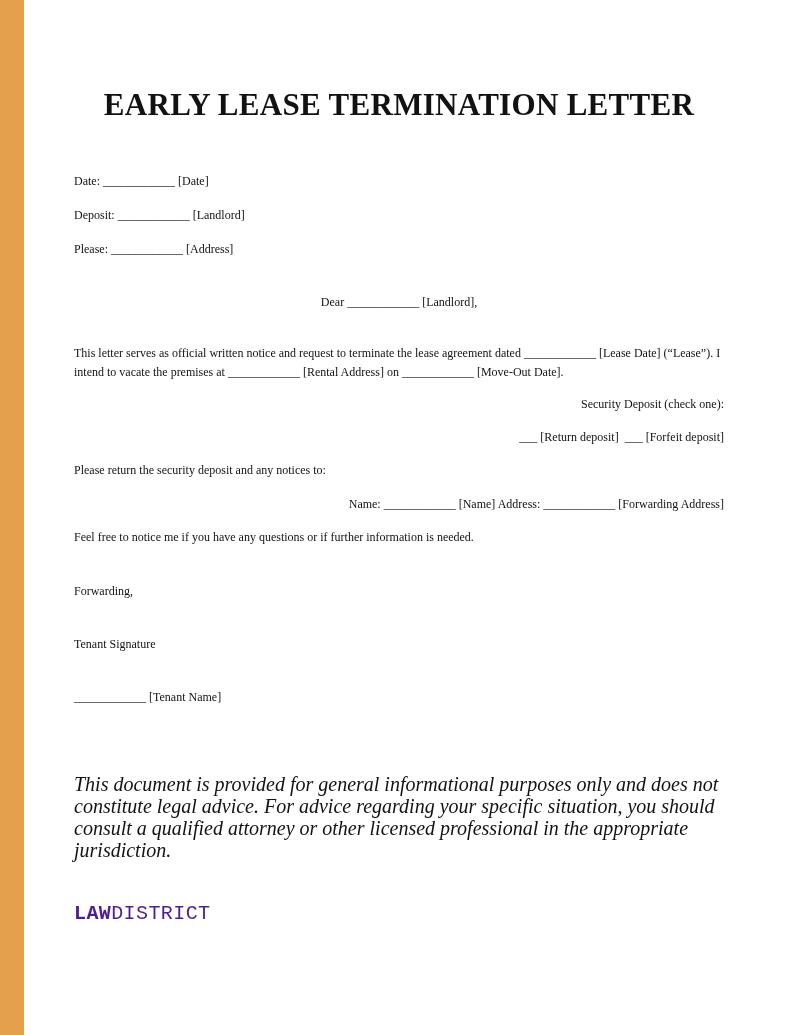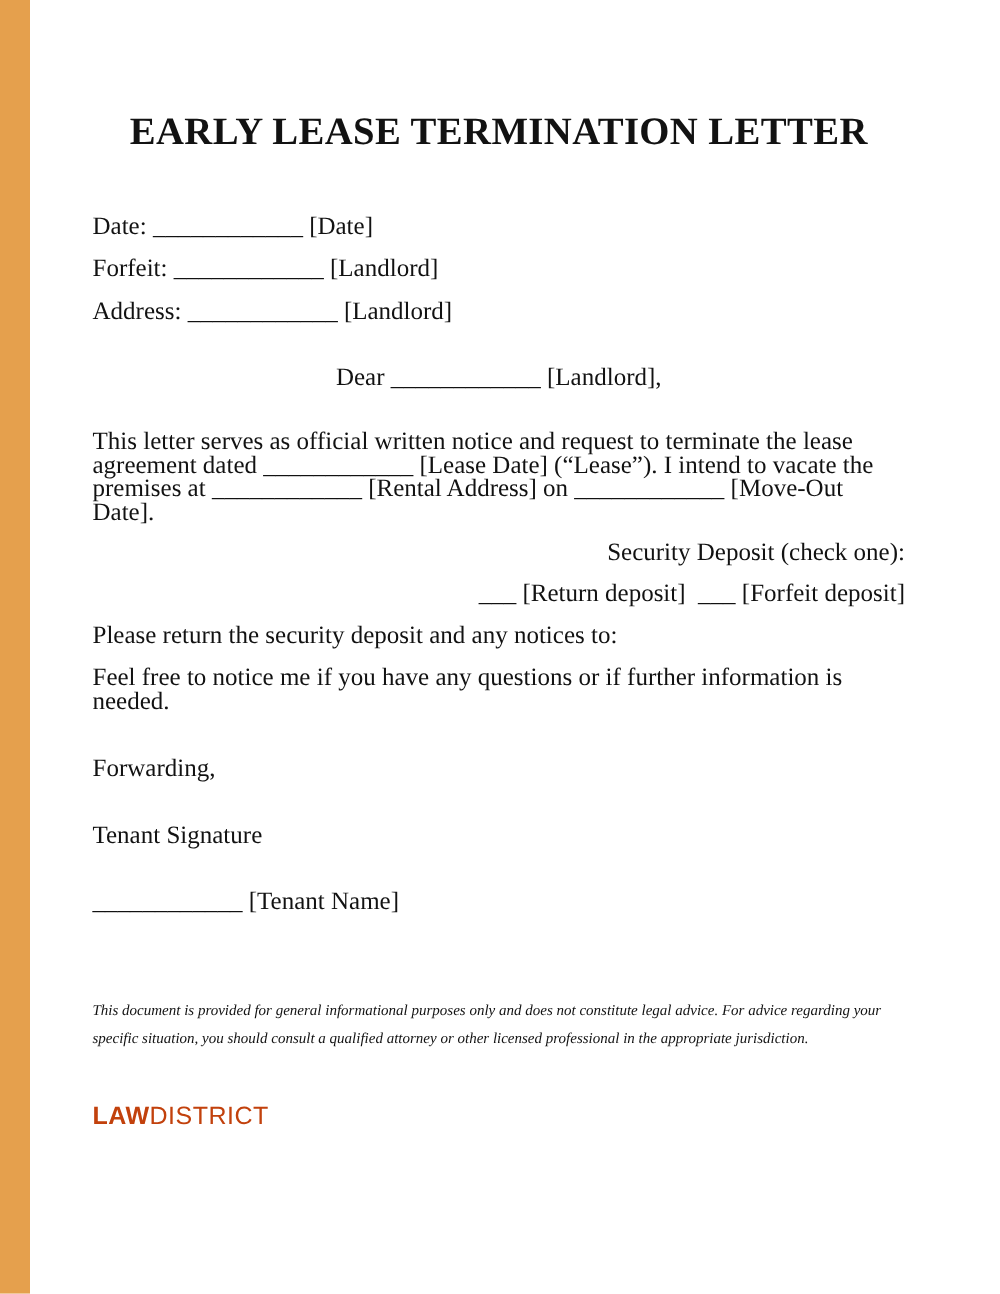--- a/index.html
+++ b/index.html
@@ -31,34 +31,34 @@
   }
   .title {
     font-size: 31px;
     font-weight: bold;
     line-height: 34px;
     text-align: center;
     letter-spacing: 0.3px;
     margin-bottom: 50px;
   }
   .line {
-    font-size: 20px;
+    font-size: 12px;
     line-height: 19px;
     white-space: pre-wrap;
   }
   .disclaimer {
-    font-size: 12px;
+    font-size: 20px;
     line-height: 22px;
     font-style: italic;
   }
   .logo {
-    font-family: Liberation Sans, sans-serif;
+    font-family: Liberation Mono, monospace;
     font-size: 20px;
     letter-spacing: 0.4px;
-    color: #c2410c;
+    color: #4c1d95;
   }
   .logo .bold { font-weight: 700; }
   .logo .reg  { font-weight: 400; }
   .mb13 { margin-bottom: 13px; }
   .mb14 { margin-bottom: 14px; text-align: right; }
   .mb15 { margin-bottom: 15px; }
   .mb16 { margin-bottom: 16px; }
   .mb32 { margin-bottom: 32px; text-align: center; }
   .mb34 { margin-bottom: 34px; }
   .mb35 { margin-bottom: 35px; }
@@ -69,35 +69,36 @@
 <body>
 
 <div class="page">
   <div class="stripe" style="background: rgb(229, 160, 77);"></div>
 
   <div class="content">
     <h1 class="title">EARLY LEASE TERMINATION LETTER</h1>
 
     <p class="line mb15">Date: ____________ [Date]</p>
 
-    <p class="line mb15">Forfeit: ____________ [Landlord]</p>
+    <p class="line mb15">Deposit: ____________ [Landlord]</p>
 
-    <p class="line mb34">Address: ____________ [Landlord]</p>
+    <p class="line mb34">Please: ____________ [Address]</p>
 
     <p class="line mb32">Dear ____________ [Landlord],</p>
 
     <p class="line mb13">This letter serves as official written notice and request to terminate the lease agreement dated ____________ [Lease Date] (“Lease”). I intend to vacate the premises at ____________ [Rental Address] on ____________ [Move-Out Date].</p>
 
 
     <p class="line mb14">Security Deposit (check one):</p>
 
     <p class="line mb14">___ [Return deposit]  ___ [Forfeit deposit]</p>
 
     <p class="line mb15">Please return the security deposit and any notices to:</p>
 
+    <p class="line mb14">Name: ____________ [Name] Address: ____________ [Forwarding Address]</p>
 
     <p class="line mb35">Feel free to notice me if you have any questions or if further information is needed.</p>
 
     <p class="line mb34">Forwarding,</p>
 
     <p class="line mb34">Tenant Signature</p>
 
     <p class="line mb66">____________ [Tenant Name]</p>
 
     <p class="disclaimer mb41">This document is provided for general informational purposes only and does not constitute legal advice. For advice regarding your specific situation, you should consult a qualified attorney or other licensed professional in the appropriate jurisdiction.</p>

